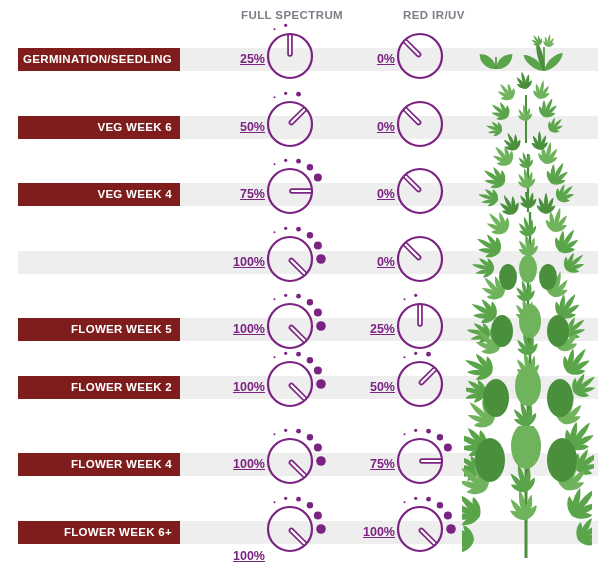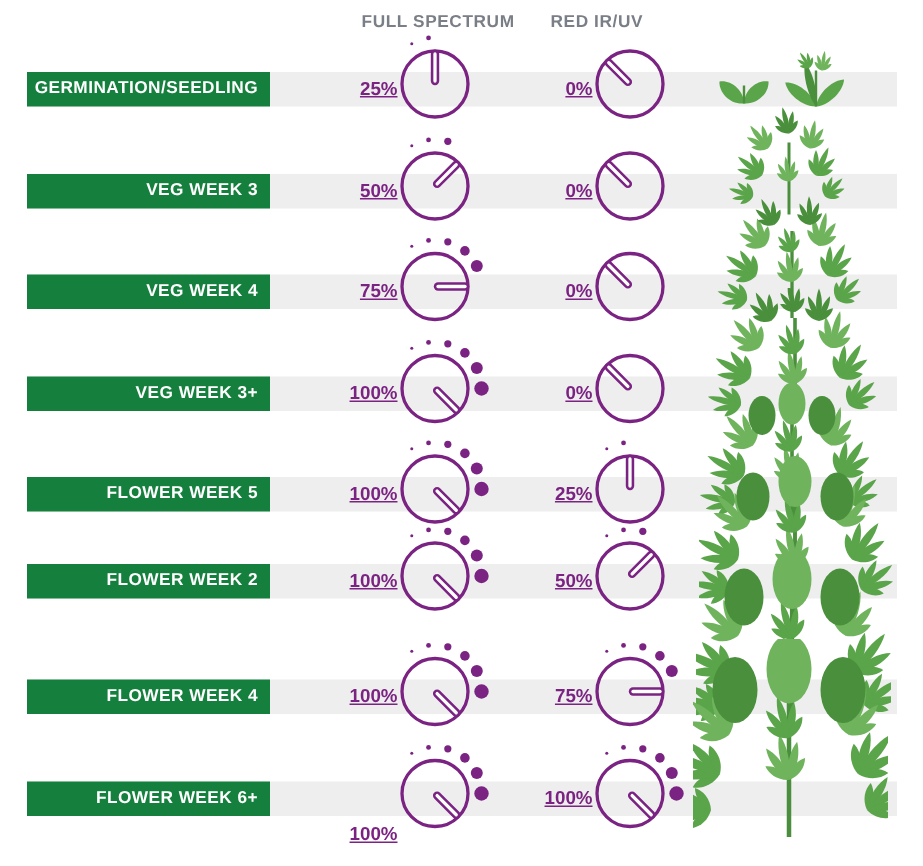--- a/index.html
+++ b/index.html
@@ -25,21 +25,21 @@
   
   .col-header {
     position: absolute;
     font-size: 11.5px;
     font-weight: bold;
     letter-spacing: 0.4px;
     color: #7a7f87;
     white-space: nowrap;
   }
   .col-header.fs { left: 241px; top: 9px; }
-  .col-header.ir { left: 367px; top: 9px; }
+  .col-header.ir { left: 403px; top: 9px; }
 
   
   .row {
     position: absolute;
     left: 0;
     width: 615px;
     height: 68px;
   }
   .band {
     position: absolute;
@@ -48,21 +48,21 @@
     width: 580px;
     height: 23px;
     background: #eeeeee;
   }
   .stage-pill {
     position: absolute;
     left: 18px;
     top: 20px;
     width: 162px;
     height: 23px;
-    background: #15803d;
+    background: #7f1d1d;
     box-sizing: border-box;
     padding-left: 15px;
   }
   .stage-label {
     position: absolute;
     right: 8px;
     top: 0;
     height: 23px;
     line-height: 23px;
     color: #ffffff;
@@ -242,21 +242,21 @@
               <path d="M0,0 C3.2,-4.8999999999999995 2.6,-10.5 0,-14 C-2.6,-10.5 -3.2,-4.8999999999999995 0,0 Z" transform="rotate(-62)" fill="#6fb45c"></path>
               <path d="M0,0 C3.2,-7 2.6,-15 0,-20 C-2.6,-15 -3.2,-7 0,0 Z" transform="rotate(-38)" fill="#6fb45c"></path>
               <path d="M0,0 C3.2,-8.399999999999999 2.6,-18 0,-24 C-2.6,-18 -3.2,-8.399999999999999 0,0 Z" transform="rotate(-14)" fill="#6fb45c"></path>
               <path d="M0,0 C3.2,-7 2.6,-15 0,-20 C-2.6,-15 -3.2,-7 0,0 Z" transform="rotate(10)" fill="#6fb45c"></path>
               <path d="M0,0 C3.2,-4.8999999999999995 2.6,-10.5 0,-14 C-2.6,-10.5 -3.2,-4.8999999999999995 0,0 Z" transform="rotate(34)" fill="#6fb45c"></path>
             </g>
           </svg>
         </div>
 
     <div class="stage-pill">
-      <span class="stage-label">VEG WEEK 3</span>
+      <span class="stage-label">VEG WEEK 6</span>
     </div>
 
     <div class="pct fs">50%</div>
 
     <div class="dial-wrap fs">
           <svg width="90" height="80" viewBox="0 0 90 80">
             <circle cx="28" cy="34" r="22" fill="none" stroke="#7b2382" stroke-width="2.2"></circle>
             <line x1="29.41" y1="32.59" x2="42.14" y2="19.86" stroke="#7b2382" stroke-width="5.6" stroke-linecap="round"></line>
             <line x1="29.41" y1="32.59" x2="42.14" y2="19.86" stroke="#ffffff" stroke-width="2.2" stroke-linecap="round"></line>
             <circle cx="12.50" cy="7.15" r="1" fill="#7b2382"></circle>
@@ -462,23 +462,20 @@
       <g transform="translate(62,16) rotate(0) scale(0.8)">
               <path d="M0,0 C3.2,-4.8999999999999995 2.6,-10.5 0,-14 C-2.6,-10.5 -3.2,-4.8999999999999995 0,0 Z" transform="rotate(-62)" fill="#4a8f3c"></path>
               <path d="M0,0 C3.2,-7 2.6,-15 0,-20 C-2.6,-15 -3.2,-7 0,0 Z" transform="rotate(-38)" fill="#4a8f3c"></path>
               <path d="M0,0 C3.2,-8.399999999999999 2.6,-18 0,-24 C-2.6,-18 -3.2,-8.399999999999999 0,0 Z" transform="rotate(-14)" fill="#4a8f3c"></path>
               <path d="M0,0 C3.2,-7 2.6,-15 0,-20 C-2.6,-15 -3.2,-7 0,0 Z" transform="rotate(10)" fill="#4a8f3c"></path>
               <path d="M0,0 C3.2,-4.8999999999999995 2.6,-10.5 0,-14 C-2.6,-10.5 -3.2,-4.8999999999999995 0,0 Z" transform="rotate(34)" fill="#4a8f3c"></path>
             </g>
           </svg>
         </div>
 
-    <div class="stage-pill">
-      <span class="stage-label">VEG WEEK 3+</span>
-    </div>
 
     <div class="pct fs">100%</div>
 
     <div class="dial-wrap fs">
           <svg width="90" height="80" viewBox="0 0 90 80">
             <circle cx="28" cy="34" r="22" fill="none" stroke="#7b2382" stroke-width="2.2"></circle>
             <line x1="29.41" y1="35.41" x2="42.14" y2="48.14" stroke="#7b2382" stroke-width="5.6" stroke-linecap="round"></line>
             <line x1="29.41" y1="35.41" x2="42.14" y2="48.14" stroke="#ffffff" stroke-width="2.2" stroke-linecap="round"></line>
             <circle cx="12.50" cy="7.15" r="1" fill="#7b2382"></circle>
             <circle cx="23.69" cy="3.30" r="1.6" fill="#7b2382"></circle>

